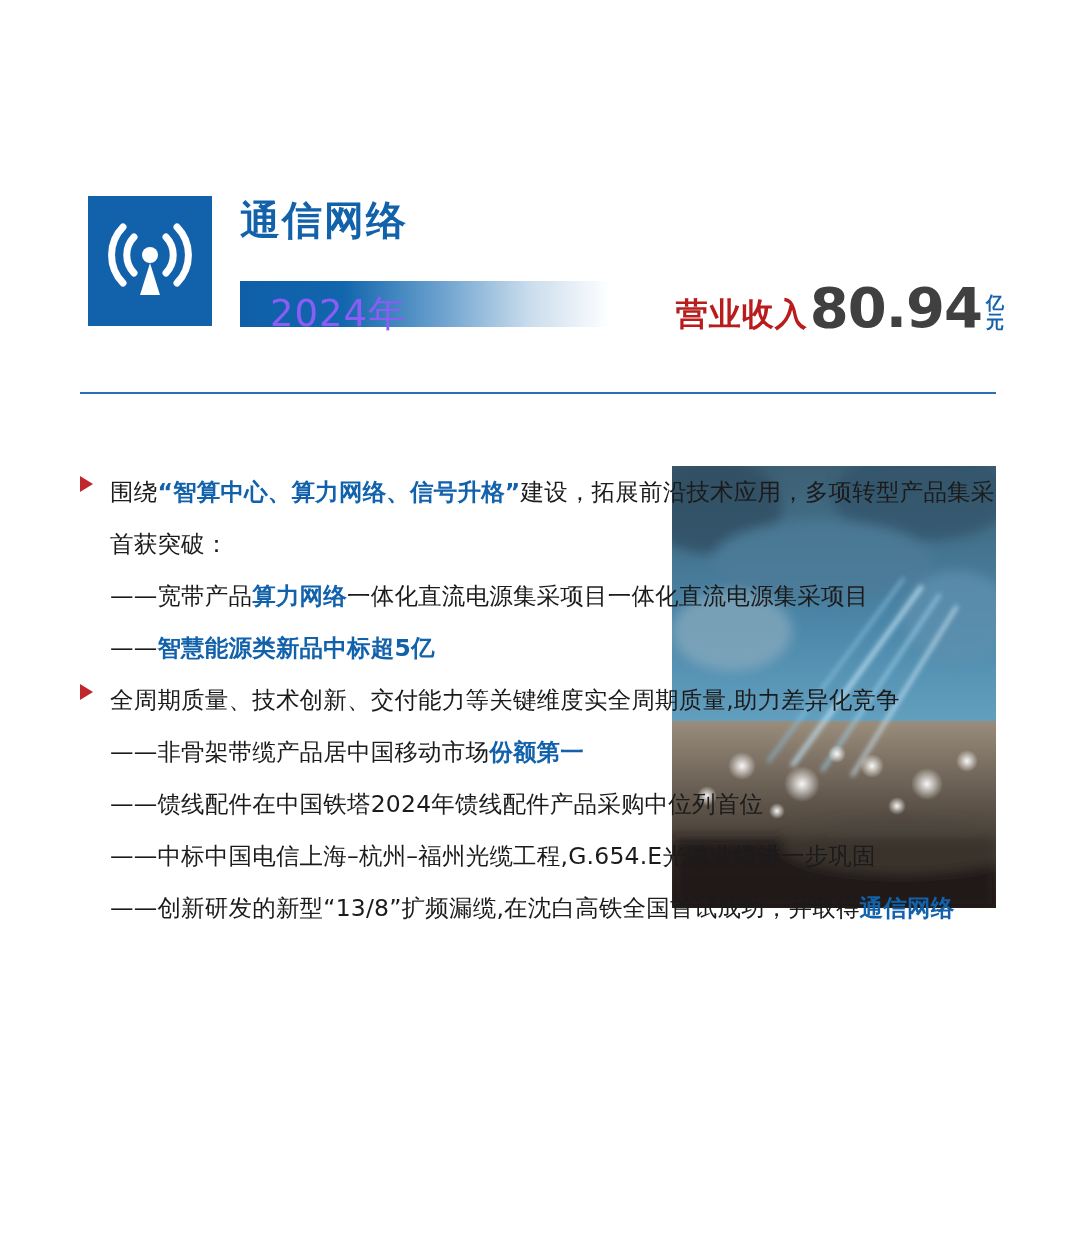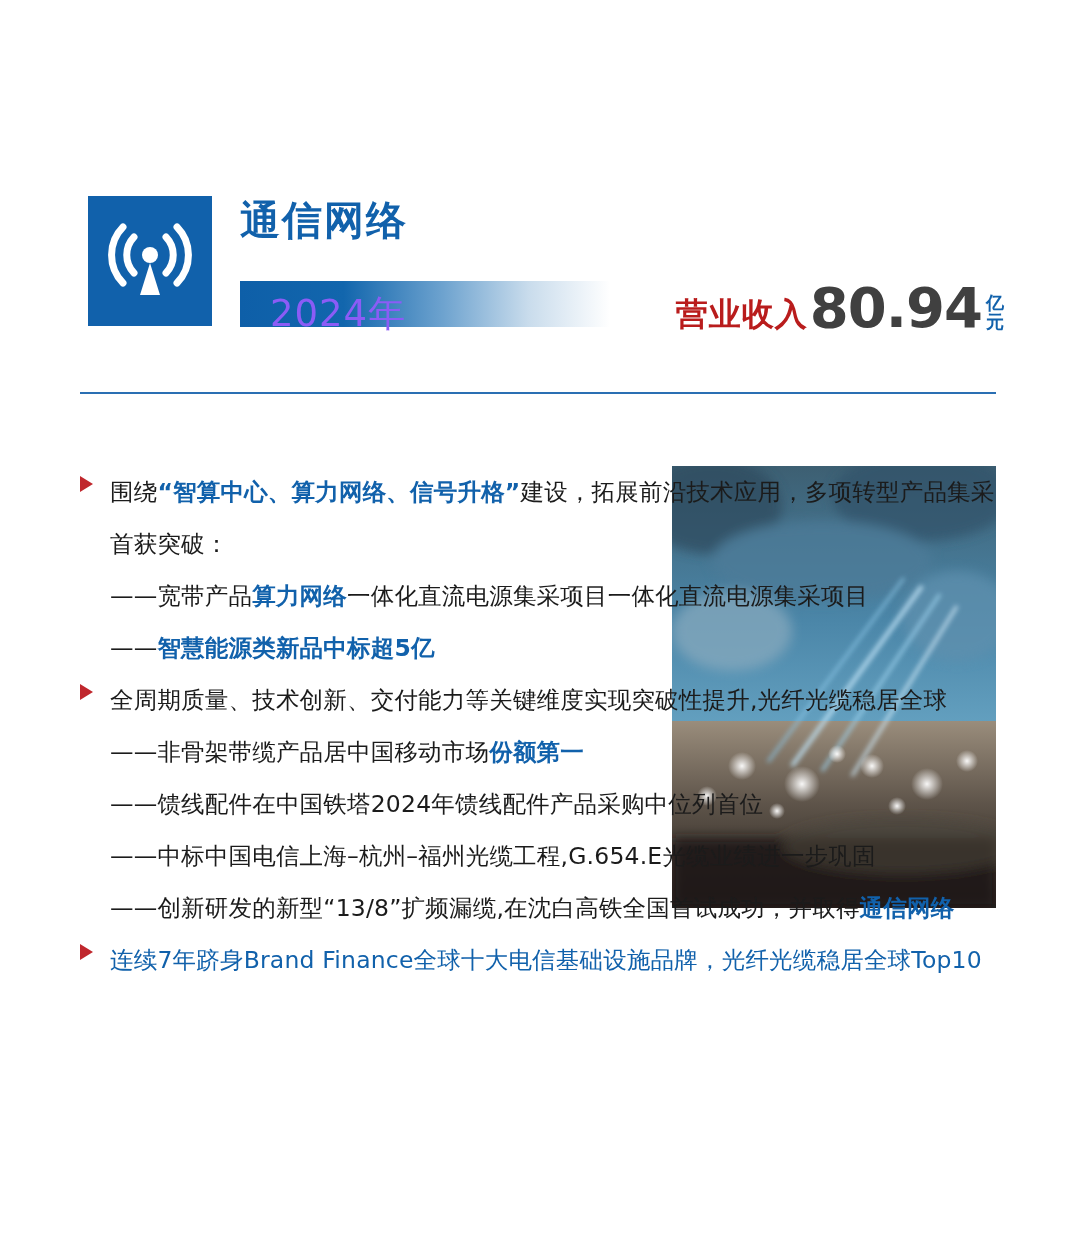--- a/index.html
+++ b/index.html
@@ -282,38 +282,30 @@
         <span class="sub"><span>——宽带产品</span><span class="hl">算力网络</span><span>一体化直流电源集采项目</span><span>一体化直流电源集采项目</span></span>
         <span class="sub"><span>——</span><span class="hl">智慧能源类新品中标超5亿</span></span>
       </div>
   </div>
 
   <div class="bullet-row">
     <div class="arrow">
         <i></i>
       </div>
     <div class="para col-narrow">
-        <span class="sub"><span>全周期质量、技术创新、交付能力等关键维度实</span><span>现突破性提升,光纤光缆稳居全球</span></span>
+        <span class="sub"><span>全周期质量、技术创新、交付能力等关键维度实</span><span>全周期质量,助力差异化竞争</span></span>
       </div>
   </div>
 
   <div class="bullet-row">
     <div class="arrow blank">
         <i></i>
       </div>
     <div class="para col-wide">
         <span class="sub"><span>——非骨架带缆产品居中国移动市场</span><span class="hl">份额第一</span></span>
         <span class="sub"><span>——馈线配件在中国铁塔2024年馈线配件产品采购中位列首位</span></span>
         <span class="sub"><span>——中标中国电信上海–杭州–福州光缆工程,G.654.E光缆业绩进一步巩固</span></span>
         <span class="sub"><span>——创新研发的新型“13/8”扩频漏缆,在沈白高铁全国首试成功，并取得</span><span class="hl">通信网络</span></span>
       </div>
   </div>
 
-  <div class="bullet-row">
-    <div class="arrow">
-        <i></i>
-      </div>
-    <div class="para col-wide blue">
-        <span class="sub"><span>连续7年跻身Brand Finance全球十大电信基础设施品牌，光纤光缆稳居全球</span><span>Top10</span></span>
-      </div>
-  </div>
 
 </div>
 
 </body></html>

